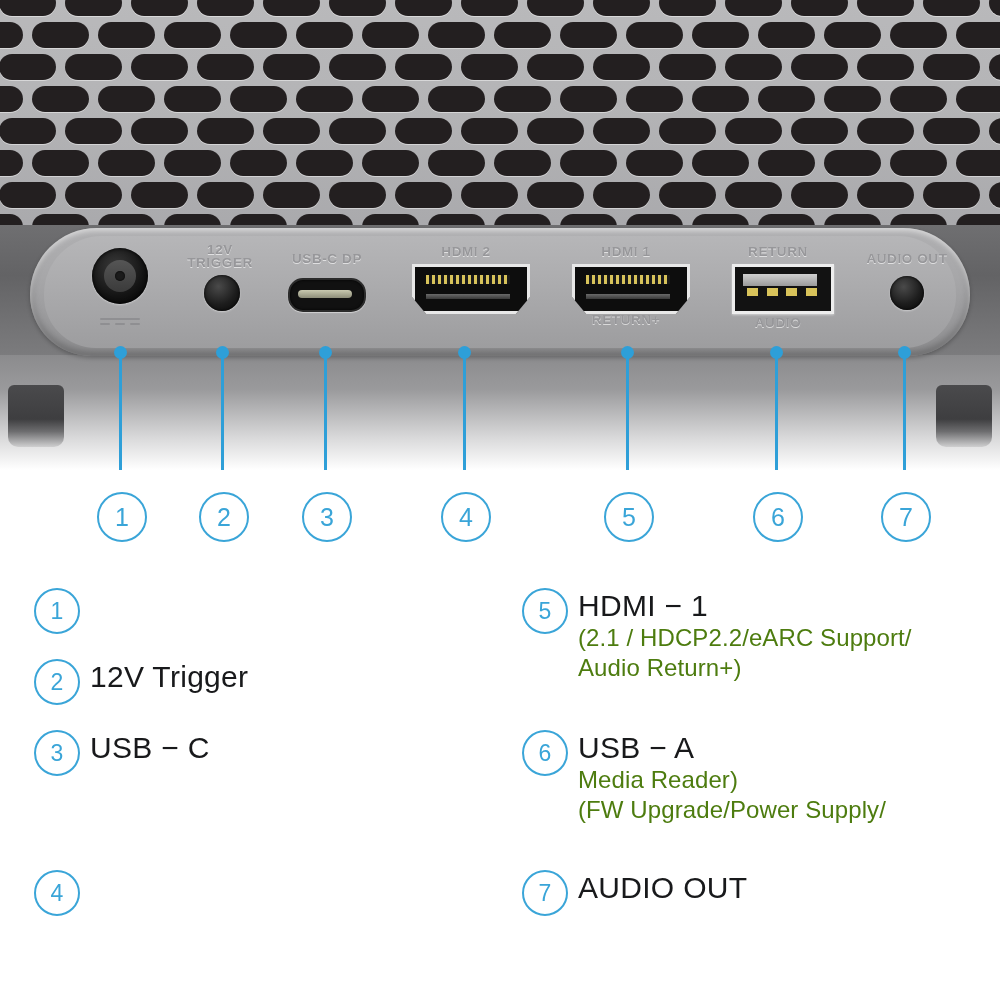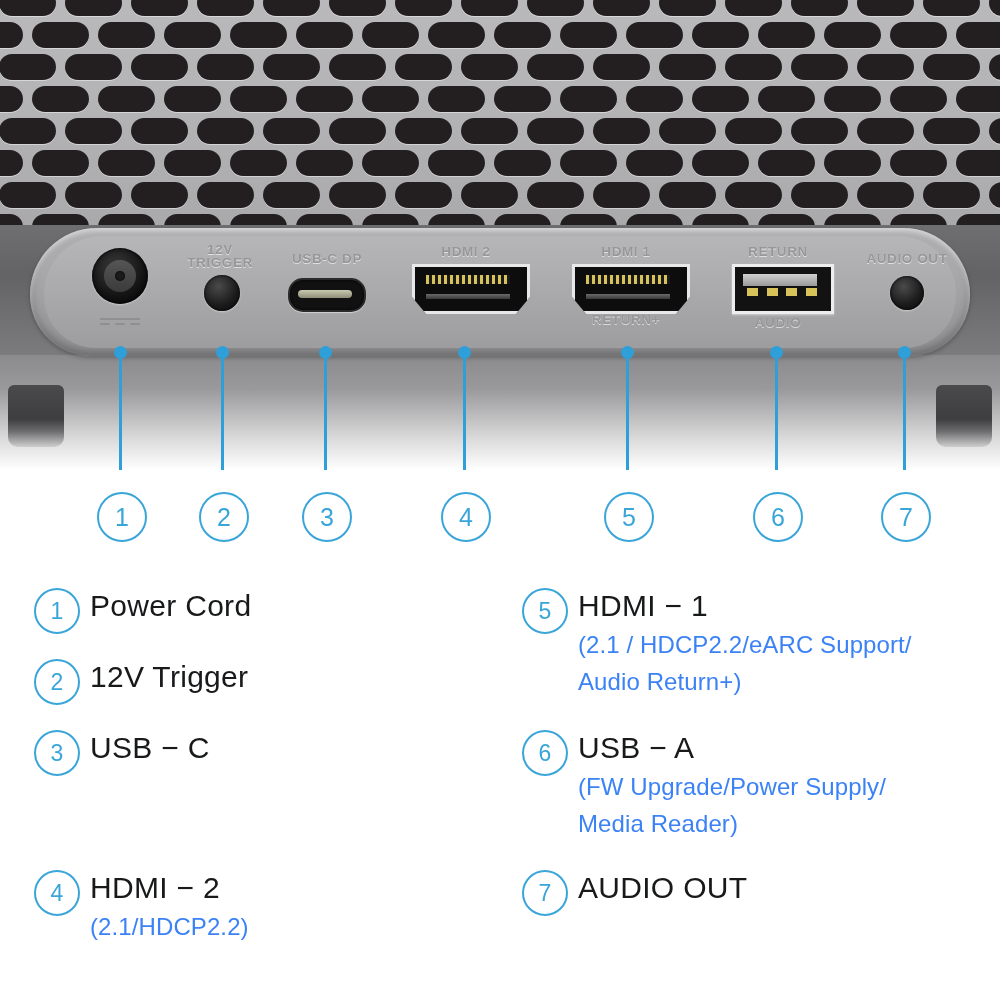--- a/index.html
+++ b/index.html
@@ -99,22 +99,22 @@
   .lgcol{position:absolute;top:0;width:480px;}
   .lgcol.c1{left:34px;} .lgcol.c2{left:522px;}
   .lgitem{position:absolute;display:flex;align-items:flex-start;}
   .lgbadge{flex:0 0 auto;width:42px;height:42px;border-radius:50%;
     border:2.5px solid #3aa5d8;color:#3aa5d8;background:#fff;
     display:flex;align-items:center;justify-content:center;
     font-size:23px;font-weight:400;margin-right:10px;}
   .lgtxt{padding-top:1px;}
   .lgtitle{color:#18191b;font-size:30px;font-weight:400;line-height:34px;letter-spacing:.3px;
     white-space:nowrap;}
-  .lgsub{color:#3b82f6;font-size:24px;font-weight:400;line-height:30px;letter-spacing:.1px;
-    white-space:nowrap;margin-top:7px;}
+  .lgsub{color:#4d7c0f;font-size:24px;font-weight:400;line-height:30px;letter-spacing:.1px;
+    white-space:nowrap;}
 </style>
 </head>
 <body>
 
 <div id="device">
 
   <div class="grille" id="grille">
       <div class="slot" style="left: 9px; top: -10px; width: 57px;"></div>
       <div class="slot" style="left: 75px; top: -10px; width: 57px;"></div>
       <div class="slot" style="left: 141px; top: -10px; width: 57px;"></div>
@@ -349,65 +349,58 @@
 <div class="cnum" style="left:604px;top:492px;">5</div>
 <div class="cnum" style="left:753px;top:492px;">6</div>
 <div class="cnum" style="left:881px;top:492px;">7</div>
 
 <div id="legend">
 
   <div class="lgcol c1">
 
     <div class="lgitem" style="top:28px;">
       <div class="lgbadge">1</div>
-      <div class="lgtxt">
-        <div class="lgtitle">Power Cord</div>
-      </div>
     </div>
 
     <div class="lgitem" style="top:99px;">
       <div class="lgbadge">2</div>
       <div class="lgtxt">
         <div class="lgtitle">12V Trigger</div>
       </div>
     </div>
 
     <div class="lgitem" style="top:170px;">
       <div class="lgbadge">3</div>
       <div class="lgtxt">
         <div class="lgtitle">USB − C</div>
       </div>
     </div>
 
     <div class="lgitem" style="top:310px;">
       <div class="lgbadge">4</div>
-      <div class="lgtxt">
-        <div class="lgtitle">HDMI − 2</div>
-        <div class="lgsub">(2.1/HDCP2.2)</div>
-      </div>
     </div>
   </div>
 
   <div class="lgcol c2">
 
     <div class="lgitem" style="top:28px;">
       <div class="lgbadge">5</div>
       <div class="lgtxt">
         <div class="lgtitle">HDMI − 1</div>
         <div class="lgsub">(2.1 / HDCP2.2/eARC Support/</div>
         <div class="lgsub">Audio Return+)</div>
       </div>
     </div>
 
     <div class="lgitem" style="top:170px;">
       <div class="lgbadge">6</div>
       <div class="lgtxt">
         <div class="lgtitle">USB − A</div>
+        <div class="lgsub">Media Reader)</div>
         <div class="lgsub">(FW Upgrade/Power Supply/</div>
-        <div class="lgsub">Media Reader)</div>
       </div>
     </div>
 
     <div class="lgitem" style="top:310px;">
       <div class="lgbadge">7</div>
       <div class="lgtxt">
         <div class="lgtitle">AUDIO OUT</div>
       </div>
     </div>
   </div>

